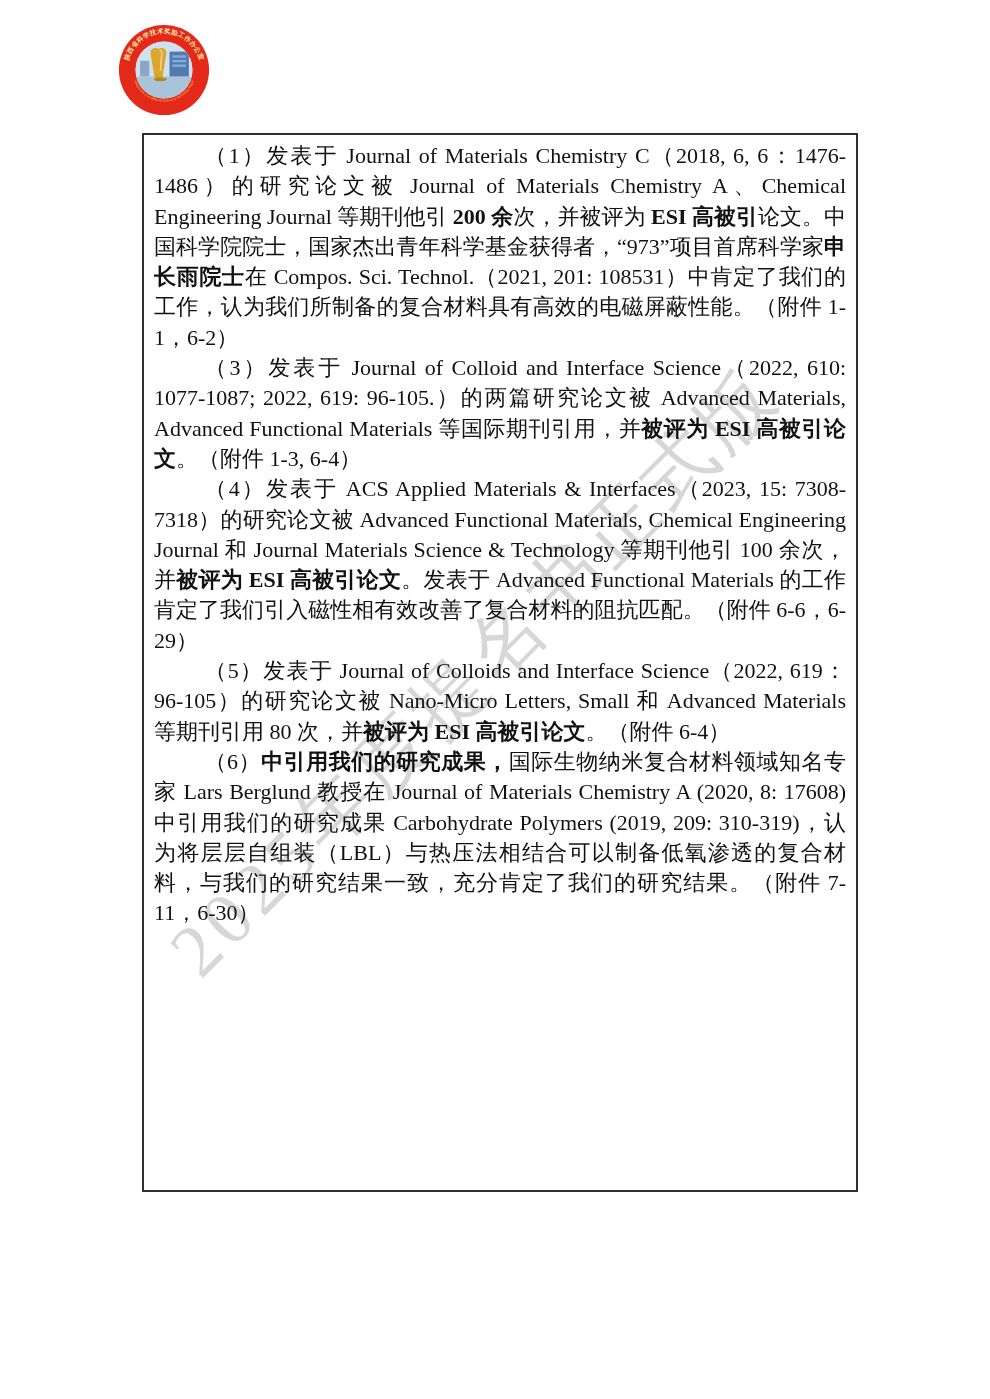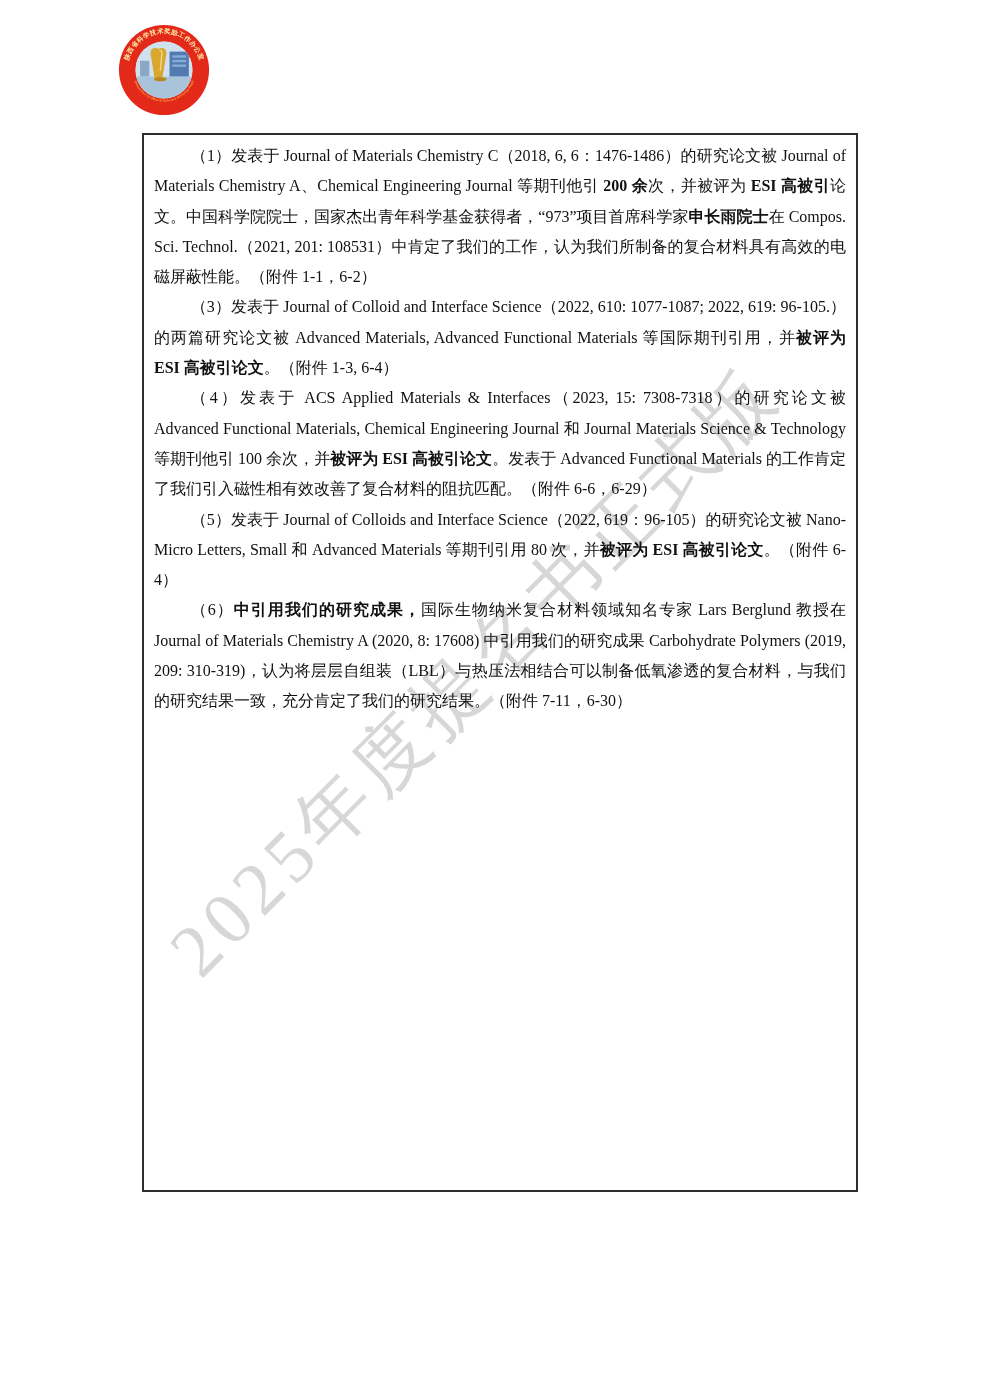--- a/index.html
+++ b/index.html
@@ -37,21 +37,21 @@
     left: 142px; top: 133px;
     width: 716px; height: 1059px;
     border: 2px solid #2e2e2e;
     z-index: 1;
     background: transparent;
   }
   .doc-body {
     padding: 6px 10px 0 10px;
   }
   .para {
-    font-size: 16px;
+    font-size: 22px;
     line-height: 30.3px;
     color: #111111;
     text-align: justify;
     text-indent: 2.3em;
   }
   .para b { font-weight: 700; }
 </style>
 </head>
 <body>
 

